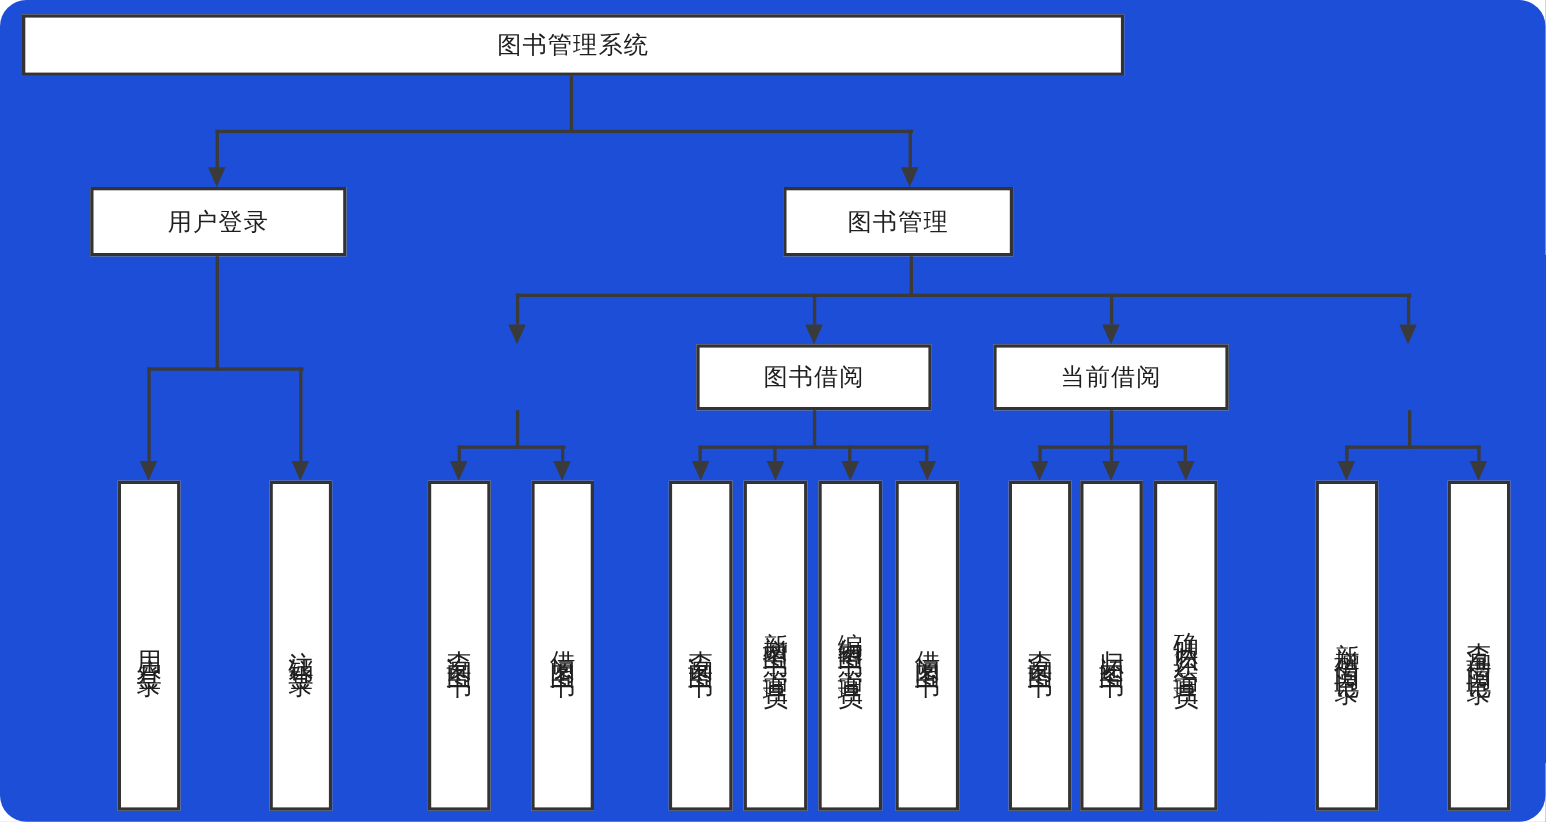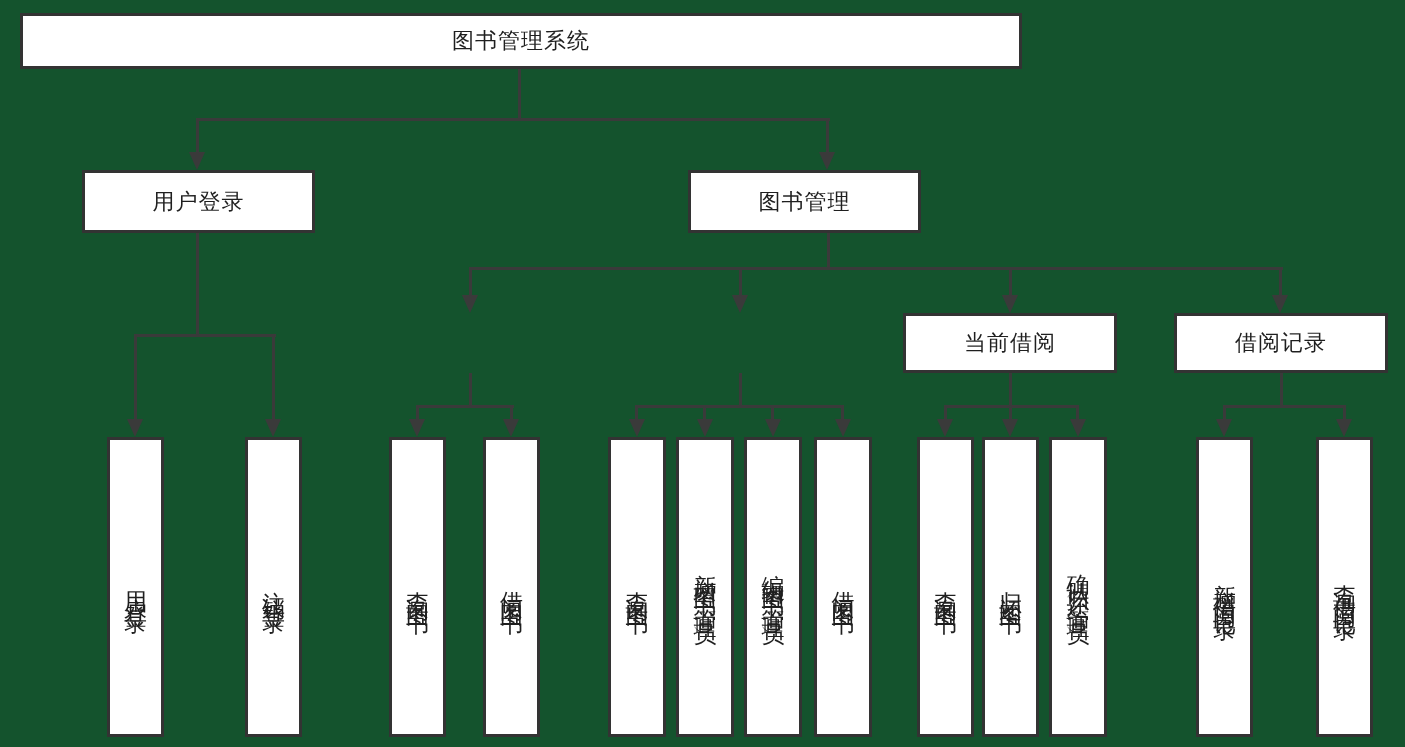--- a/index.html
+++ b/index.html
@@ -1,17 +1,17 @@
 <!DOCTYPE html>
 <html><head>
 <meta charset="utf-8">
 <style>
   html,body{margin:0;padding:0;background:#fff;}
   body{width:1405px;height:747px;position:relative;font-family:"Liberation Sans",sans-serif;overflow:hidden;}
-  .stage{position:absolute;left:0;top:0;width:1405px;height:747px;background:#14532d;}
+  .stage{position:absolute;left:0;top:0;width:1405px;height:747px;background:#1d4ed8;border-radius:24px;}
   .node{
     position:absolute;
     box-sizing:border-box;
     border:3px solid #333333;
     background:#ffffff;
     display:flex;align-items:center;justify-content:center;
     color:#1f1f1f;font-size:22px;letter-spacing:1px;
   }
   .leaf .vtext{
     writing-mode:vertical-rl;
@@ -44,42 +44,42 @@
   <div class="node" style="left:20px;top:13px;width:1002px;height:56px;">图书管理系统</div>
 
   <div class="vl" style="left:518px;top:69px;height:51px;"></div>
   <div class="hl" style="left:196px;top:118px;width:634px;"></div>
   <div class="vl" style="left:196px;top:118px;height:34px;"></div>
   <div class="arrow" style="left:189px;top:152px;"></div>
   <div class="vl" style="left:826px;top:118px;height:34px;"></div>
   <div class="arrow" style="left:819px;top:152px;"></div>
 
   <div class="node" style="left:82px;top:170px;width:233px;height:63px;">用户登录</div>
-  <div class="node" style="left:688px;top:170px;width:233px;height:63px;">图书管理</div>
+  <div class="node" style="left:712px;top:170px;width:209px;height:63px;">图书管理</div>
 
   <div class="vl" style="left:196px;top:233px;height:104px;"></div>
   <div class="hl" style="left:134px;top:334px;width:142px;"></div>
   <div class="vl" style="left:134px;top:334px;height:85px;"></div>
   <div class="arrow" style="left:127px;top:419px;"></div>
   <div class="vl" style="left:272px;top:334px;height:85px;"></div>
   <div class="arrow" style="left:265px;top:419px;"></div>
 
   <div class="vl" style="left:827px;top:233px;height:37px;"></div>
   <div class="hl" style="left:469px;top:267px;width:814px;"></div>
   <div class="vl" style="left:469px;top:267px;height:28px;"></div>
   <div class="arrow" style="left:462px;top:295px;"></div>
   <div class="vl" style="left:739px;top:267px;height:28px;"></div>
   <div class="arrow" style="left:732px;top:295px;"></div>
   <div class="vl" style="left:1009px;top:267px;height:28px;"></div>
   <div class="arrow" style="left:1002px;top:295px;"></div>
   <div class="vl" style="left:1279px;top:267px;height:28px;"></div>
   <div class="arrow" style="left:1272px;top:295px;"></div>
 
+  <div class="node" style="left:633px;top:313px;width:214px;height:60px;">图书借阅</div>
   <div class="node" style="left:903px;top:313px;width:214px;height:60px;">当前借阅</div>
-  <div class="node" style="left:1174px;top:313px;width:214px;height:60px;">借阅记录</div>
 
   <div class="vl" style="left:469px;top:373px;height:35px;"></div>
   <div class="hl" style="left:416px;top:405px;width:98px;"></div>
   <div class="vl" style="left:416px;top:405px;height:14px;"></div>
   <div class="arrow" style="left:409px;top:419px;"></div>
   <div class="vl" style="left:510px;top:405px;height:14px;"></div>
   <div class="arrow" style="left:503px;top:419px;"></div>
 
   <div class="vl" style="left:739px;top:373px;height:35px;"></div>
   <div class="hl" style="left:635px;top:405px;width:209px;"></div>

